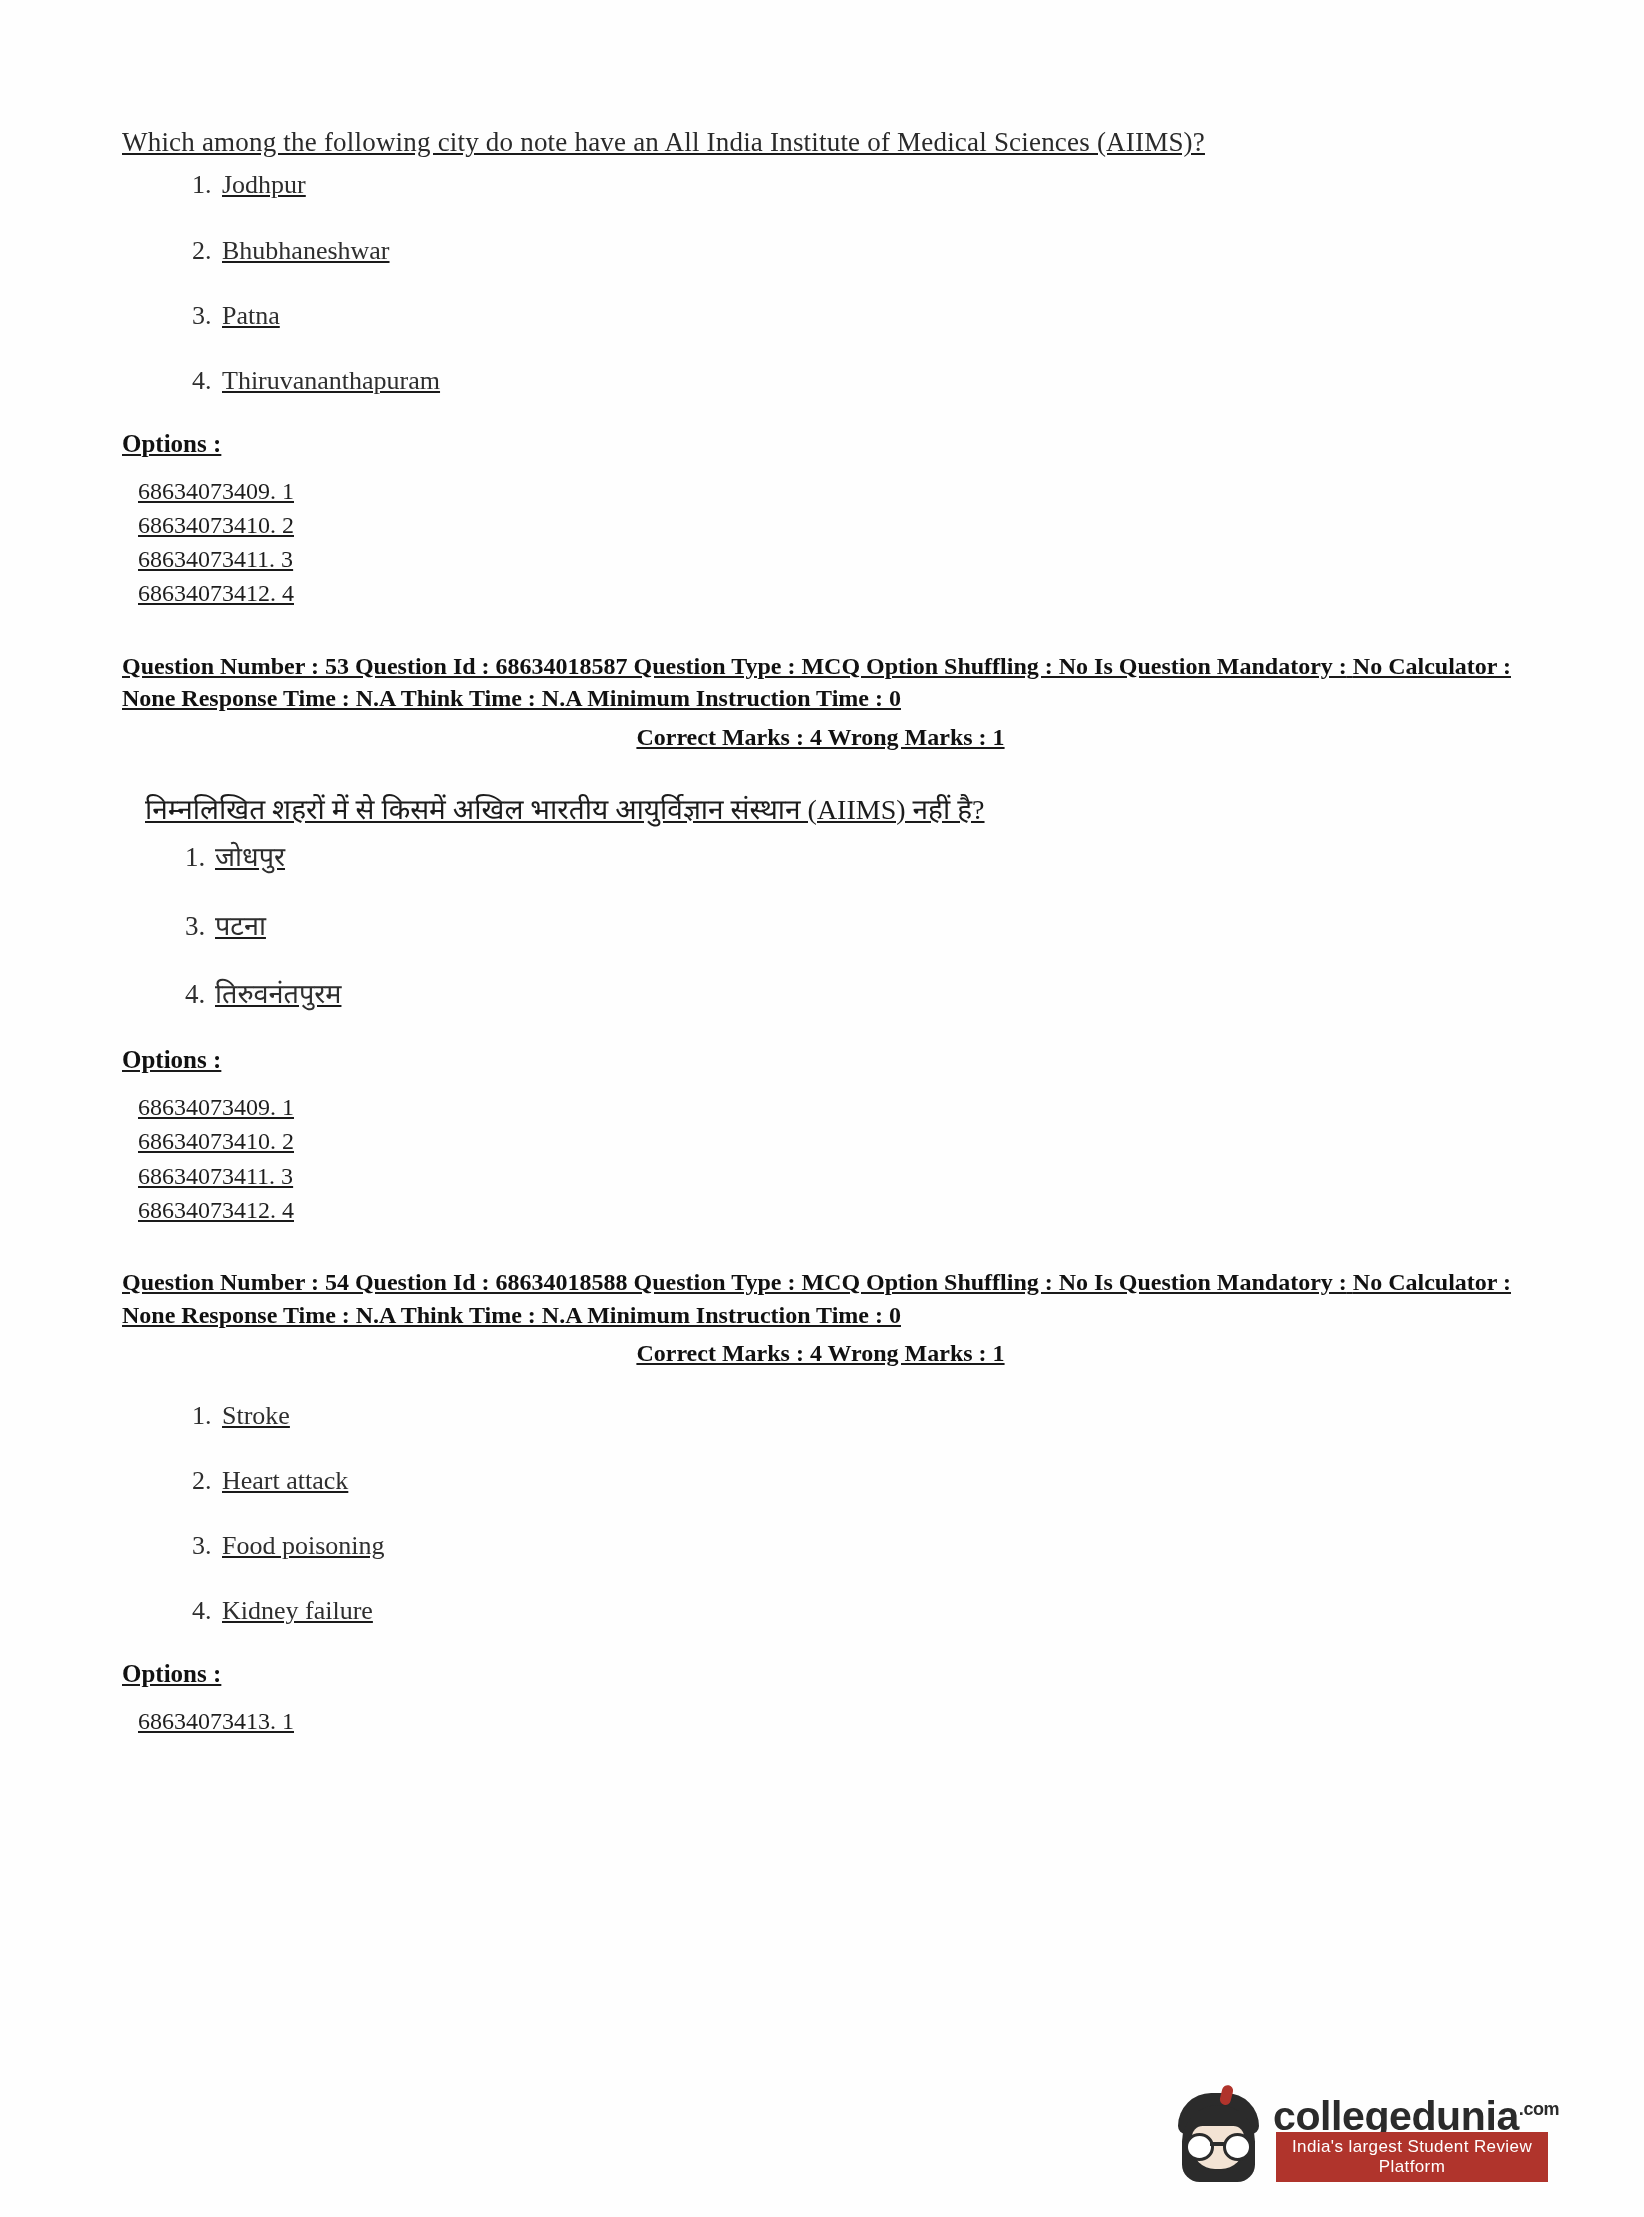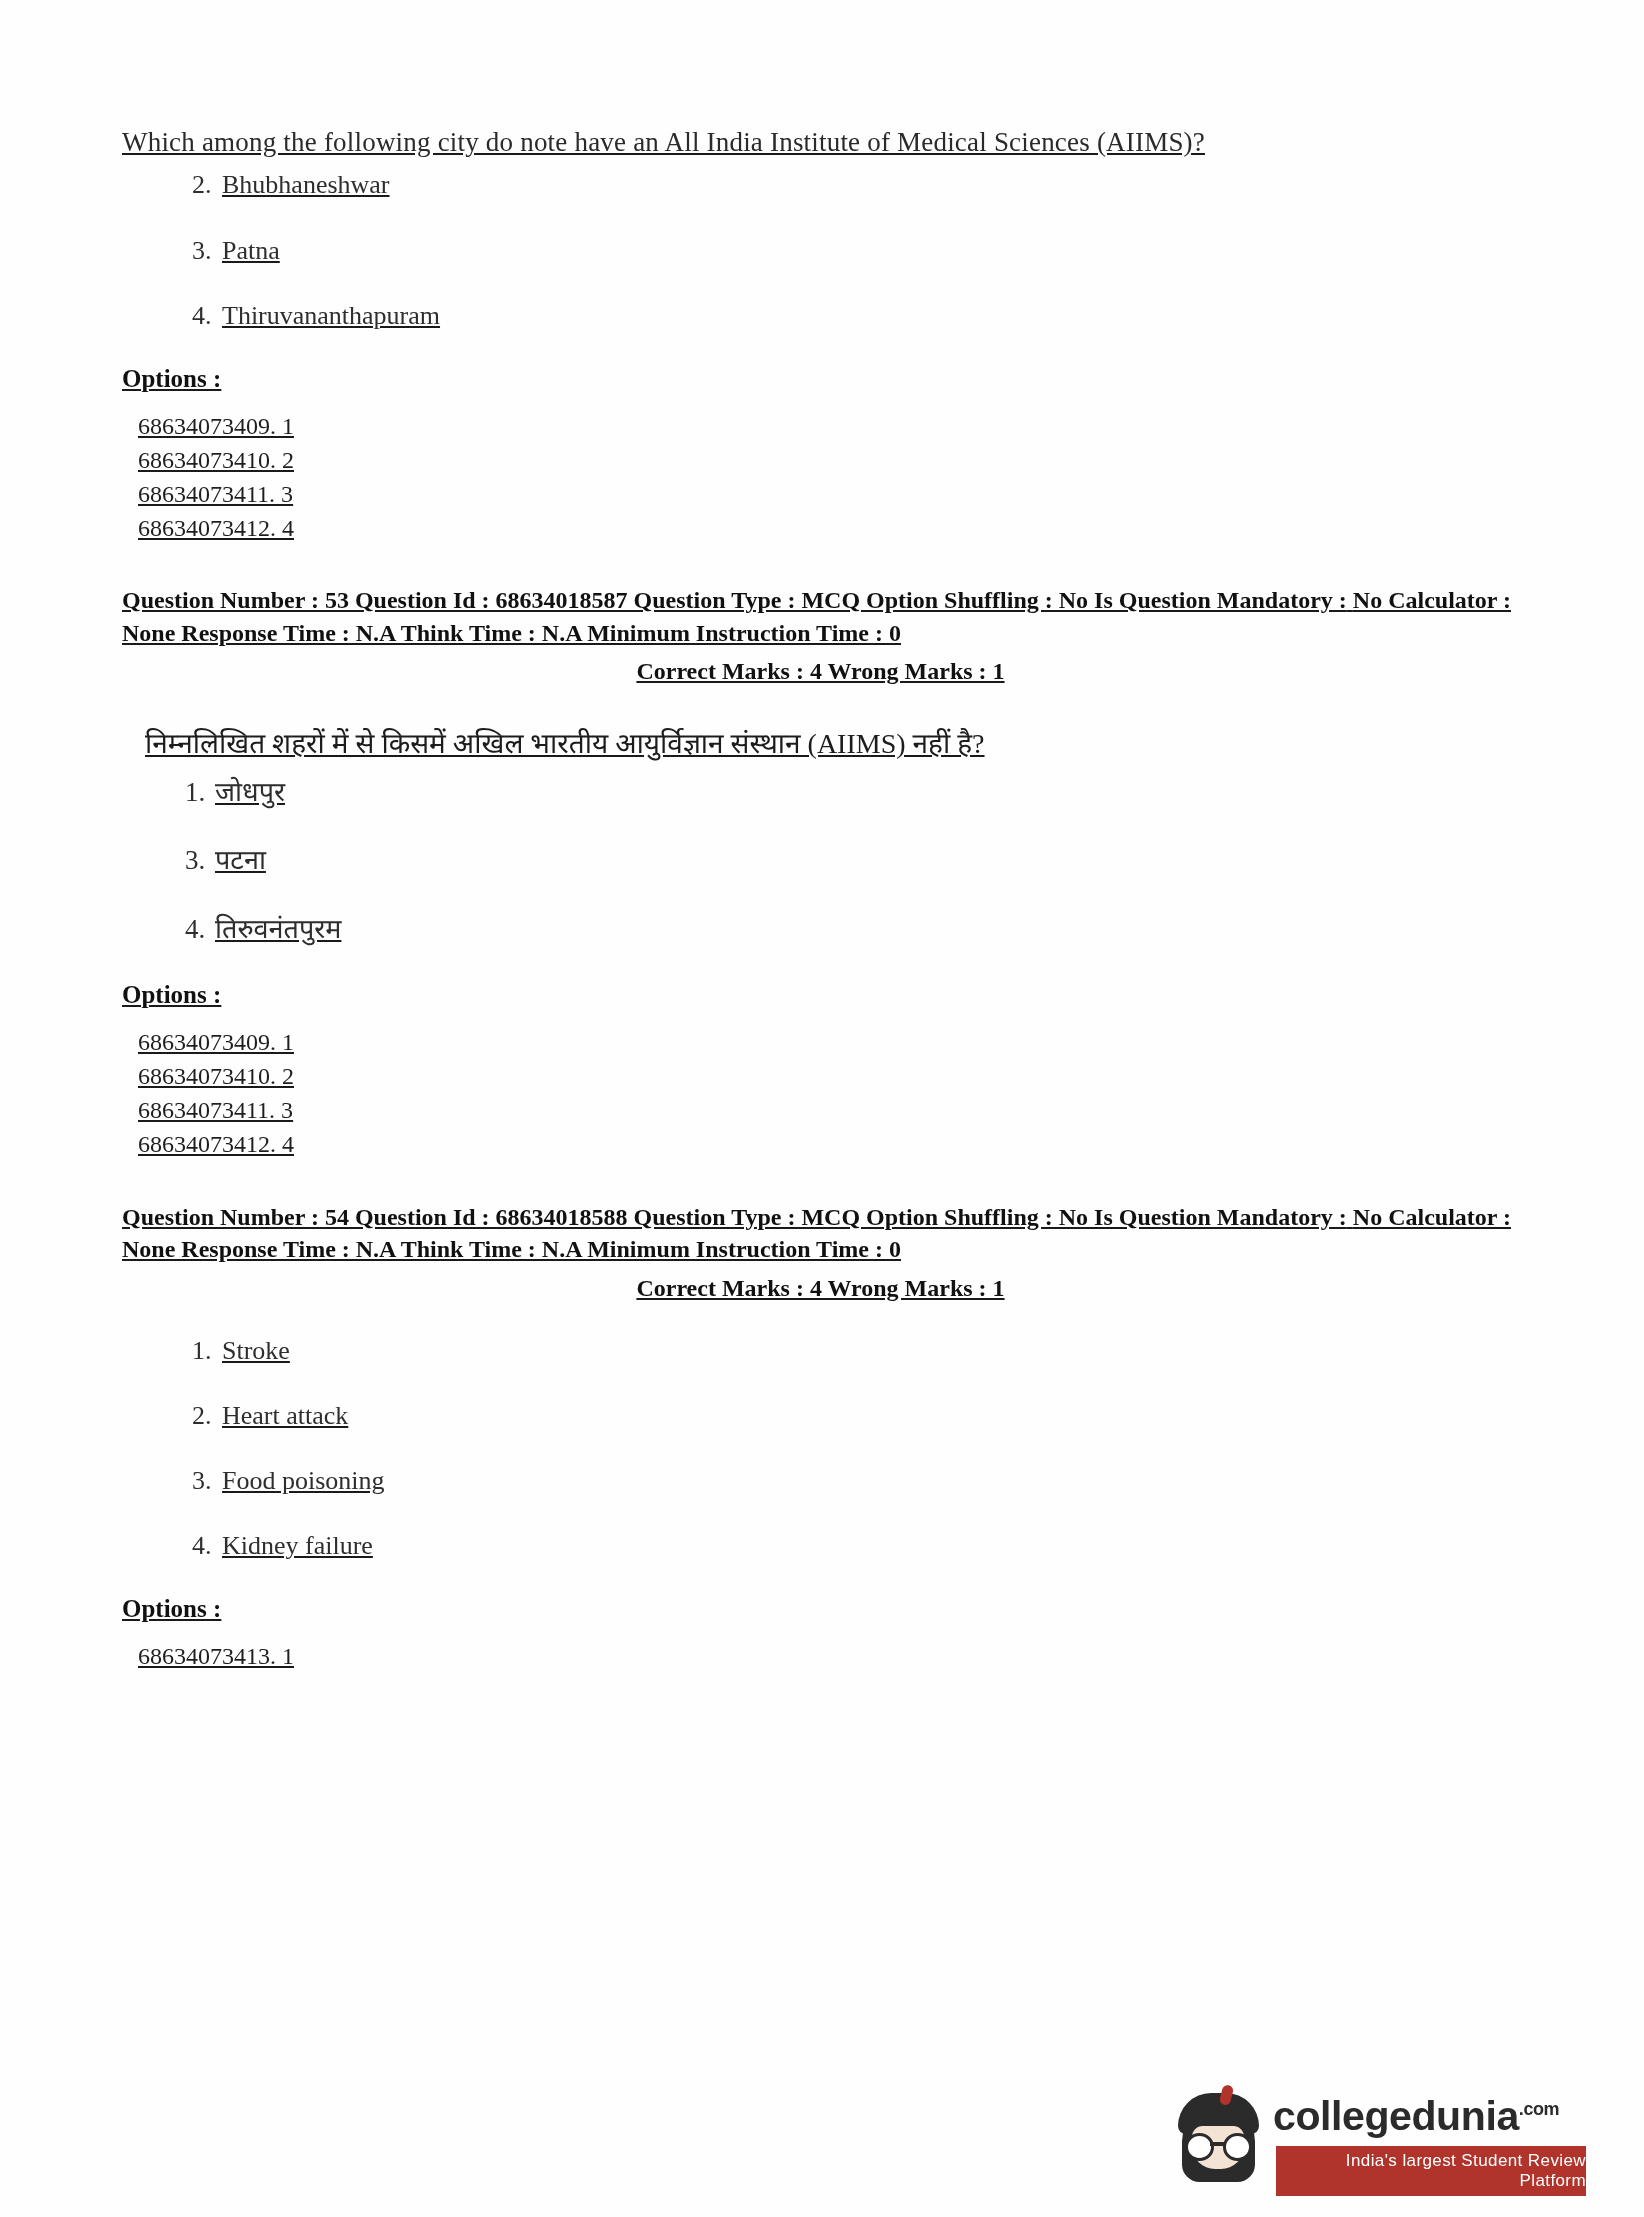--- a/index.html
+++ b/index.html
@@ -171,39 +171,42 @@
     letter-spacing: -0.4px;
   }
   .logo-tld {
     font-size: 18px;
     vertical-align: super;
     font-weight: bold;
   }
   .logo-tag {
     position: absolute;
     left: 107px;
-    top: 66px;
-    width: 310px;
+    top: 52px;
+    width: 272px;
     background: #b0342c;
     color: #ffffff;
     font-family: "Liberation Sans", sans-serif;
     font-size: 17px;
-    text-align: right;
+    text-align: center;
     padding: 4.5px 0 5.4px 0;
     letter-spacing: 0.4px;
   }
 </style>
 </head>
 <body>
 
 <div class="page">
   <div class="content">
 
     <p class="stem">Which among the following city do note have an All India Institute of Medical Sciences (AIIMS)?</p>
     <ul class="opt-list">
+      <li>
+        <span class="opt-num">1.</span><span>Jodhpur</span>
+      </li>
       <li>
         <span class="opt-num">2.</span><span>Bhubhaneshwar</span>
       </li>
       <li>
         <span class="opt-num">3.</span><span>Patna</span>
       </li>
       <li>
         <span class="opt-num">4.</span><span>Thiruvananthapuram</span>
       </li>
     </ul>

